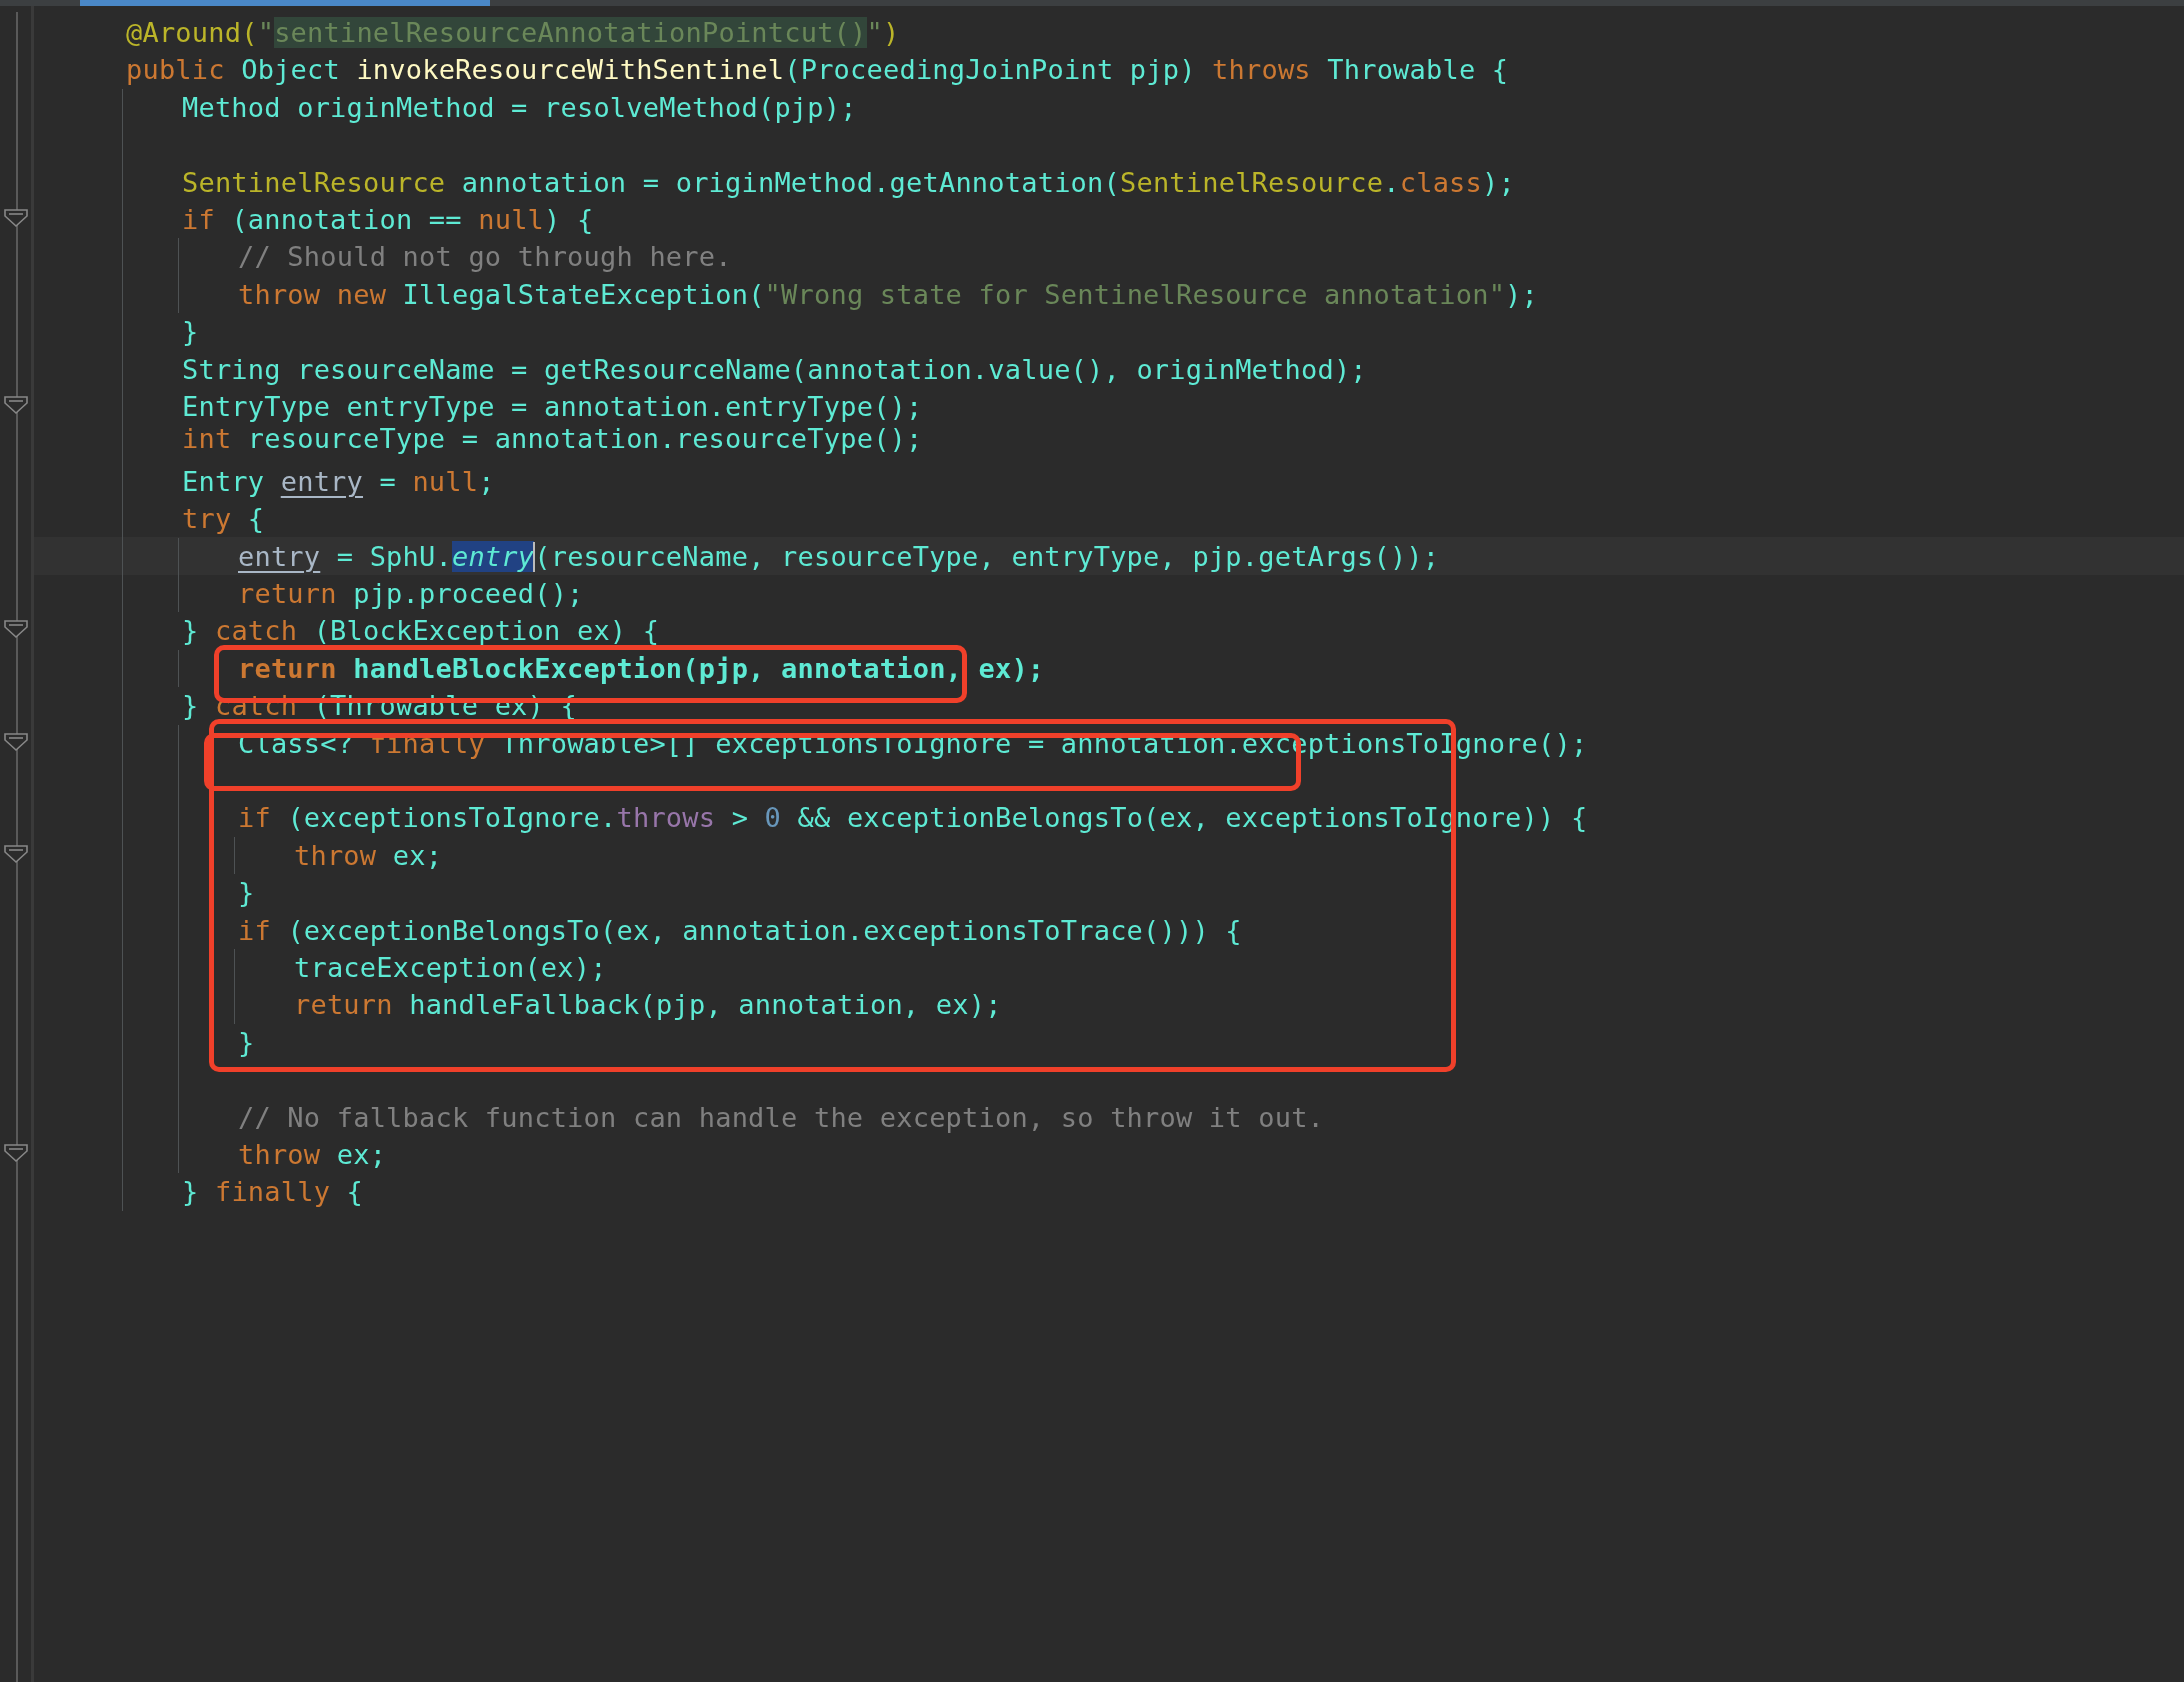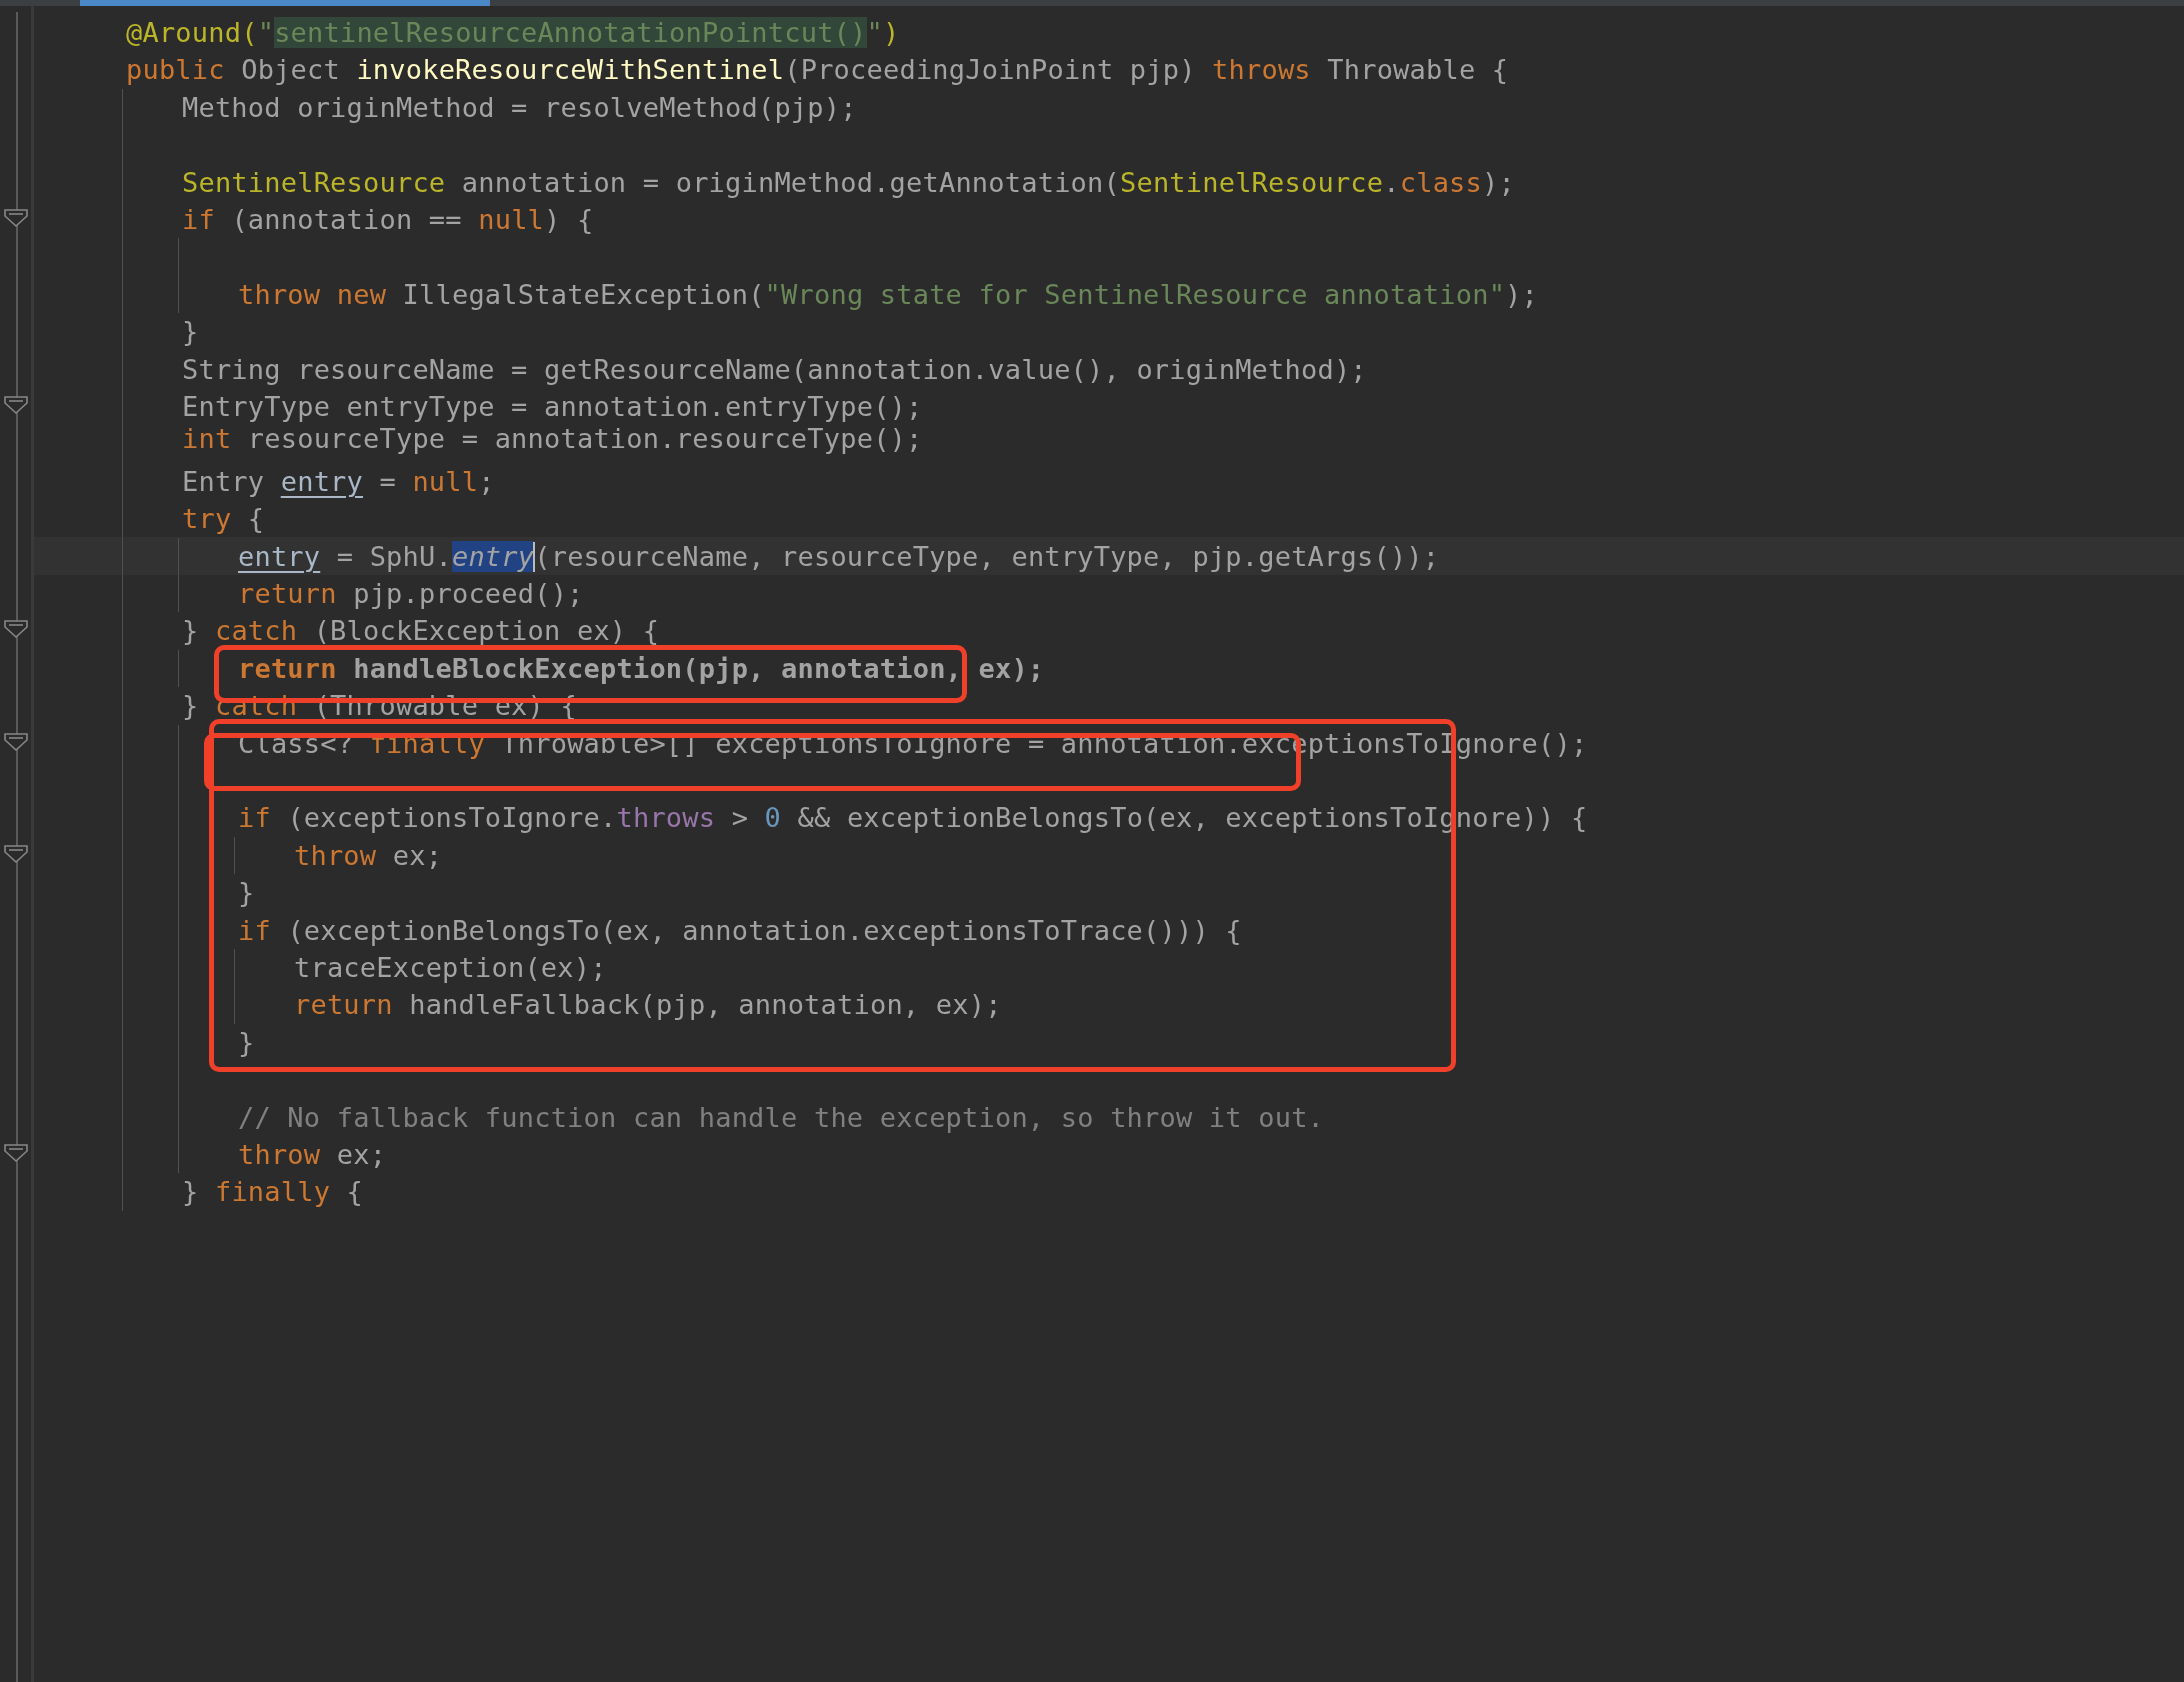--- a/index.html
+++ b/index.html
@@ -104,21 +104,21 @@
 
   
   .indent-guide {
     position: absolute;
     width: 1px;
     background: #4e5254;
   }
 
   
   .kw       { color: #cc7832; }          
-  .txt      { color: #a3a3a3; }          
+  .txt      { color: #5eead4; }          
   .anno     { color: #bbb529; }          
   .method   { color: #fef9c3; }          
   .str      { color: #6a8759; }          
   .cmt      { color: #808080; }          
   .num      { color: #6897bb; }          
   .field    { color: #9876aa; }          
   .local-ul { color: #a9b7c6; text-decoration: underline; text-underline-offset: 5px; }
   .sel      { background: #214283; font-style: italic; }
   .str-bg   { background: #32463a; }     
 
@@ -197,20 +197,21 @@
       <div class="indent-guide" style="left: 144px; top: 643.8px; height: 37.4px;"></div>
       <div class="indent-guide" style="left: 144px; top: 718.6px; height: 448.8px;"></div>
       <div class="indent-guide" style="left: 200px; top: 830.8px; height: 37.4px;"></div>
       <div class="indent-guide" style="left: 200px; top: 943px; height: 74.8px;"></div>
       <div class="line" style="top: 8px; padding-left: 92px;"><span class="anno">@Around(</span><span class="str">"</span><span class="str str-bg">sentinelResourceAnnotationPointcut()</span><span class="str">"</span><span class="anno">)</span></div>
       <div class="line" style="top: 45.4px; padding-left: 92px;"><span class="kw">public</span><span class="txt"> Object </span><span class="method">invokeResourceWithSentinel</span><span class="txt">(ProceedingJoinPoint pjp) </span><span class="kw">throws</span><span class="txt"> Throwable {</span></div>
       <div class="line" style="top: 82.8px; padding-left: 148px;"><span class="txt">Method originMethod = resolveMethod(pjp);</span></div>
       <div class="line" style="top: 120.2px; padding-left: 36px;"></div>
       <div class="line" style="top: 157.6px; padding-left: 148px;"><span class="anno">SentinelResource</span><span class="txt"> annotation = originMethod.getAnnotation(</span><span class="anno">SentinelResource</span><span class="txt">.</span><span class="kw">class</span><span class="txt">);</span></div>
       <div class="line" style="top: 195px; padding-left: 148px;"><span class="kw">if</span><span class="txt"> (annotation == </span><span class="kw">null</span><span class="txt">) {</span></div>
+      <div class="line" style="top: 232.4px; padding-left: 204px;"><span class="cmt">// Should not go through here.</span></div>
       <div class="line" style="top: 269.8px; padding-left: 204px;"><span class="kw">throw</span><span class="txt"> </span><span class="kw">new</span><span class="txt"> IllegalStateException(</span><span class="str">"Wrong state for SentinelResource annotation"</span><span class="txt">);</span></div>
       <div class="line" style="top: 307.2px; padding-left: 148px;"><span class="txt">}</span></div>
       <div class="line" style="top: 344.6px; padding-left: 148px;"><span class="txt">String resourceName = getResourceName(annotation.value(), originMethod);</span></div>
       <div class="line" style="top: 382px; padding-left: 148px;"><span class="txt">EntryType entryType = annotation.entryType();</span></div>
       <div class="line" style="top: 414px; padding-left: 148px;"><span class="kw">int</span><span class="txt"> resourceType = annotation.resourceType();</span></div>
       <div class="line" style="top: 456.8px; padding-left: 148px;"><span class="txt">Entry </span><span class="local-ul">entry</span><span class="txt"> = </span><span class="kw">null</span><span class="txt">;</span></div>
       <div class="line" style="top: 494.2px; padding-left: 148px; text-align: right;"><span class="kw">try</span><span class="txt"> {</span></div>
       <div class="line" style="top: 531.6px; padding-left: 204px;"><span class="local-ul">entry</span><span class="txt"> = SphU.</span><span class="txt sel">entry</span><span class="caret"></span><span class="txt">(resourceName, resourceType, entryType, pjp.getArgs());</span></div>
       <div class="line" style="top: 569px; padding-left: 204px;"><span class="kw">return</span><span class="txt"> pjp.proceed();</span></div>
       <div class="line" style="top: 606.4px; padding-left: 148px;"><span class="txt">} </span><span class="kw">catch</span><span class="txt"> (BlockException ex) {</span></div>

